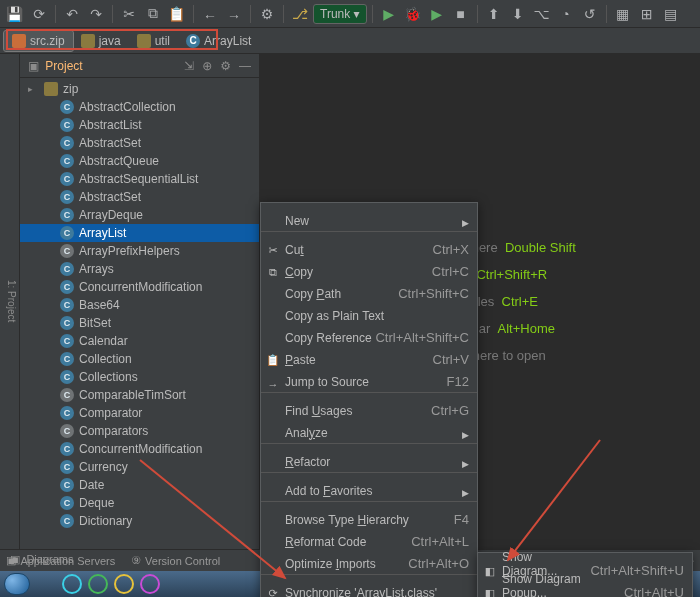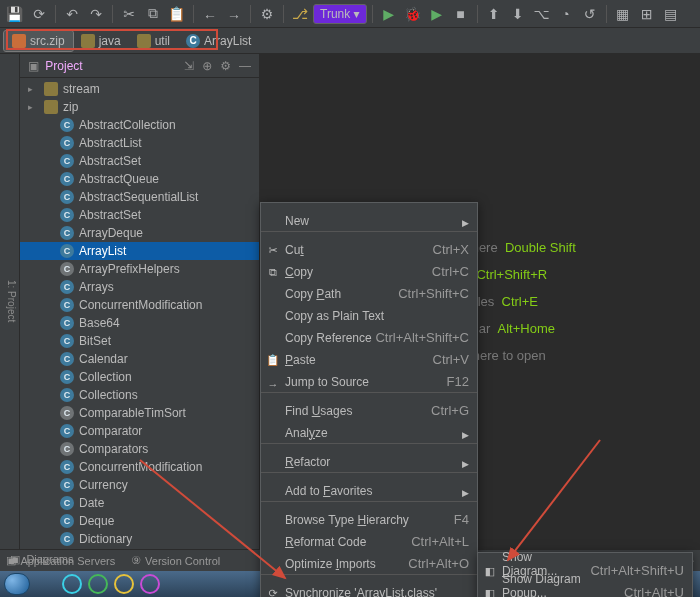--- a/index.html
+++ b/index.html
@@ -26,21 +26,21 @@
     width: 22px; height: 22px;
     display: flex; align-items: center; justify-content: center;
     color: #afb1b3;
     border-radius: 2px;
     font-size: 14px;
   }
   .tool-sep { width: 1px; height: 18px; background: #555; margin: 0 3px; }
   .trunk-combo {
     display: flex; align-items: center;
     border: 1px solid #646464;
-    background: #6d28d9;
+    background: #14532d;
     padding: 2px 6px;
     border-radius: 3px;
     color: #bbb;
     gap: 4px;
   }
   .breadcrumbs {
     height: 26px;
     display: flex;
     align-items: center;
     padding: 0 4px;
@@ -92,21 +92,21 @@
     flex-direction:column;
     min-width:240px;
   }
   .panel-header {
     height: 24px;
     display:flex; align-items:center;
     padding: 0 6px;
     border-bottom:1px solid #2b2b2b;
     gap:4px;
   }
-  .panel-header .title { flex:1; color:#f0abfc; }
+  .panel-header .title { flex:1; color:#fdba74; }
   .panel-header .hicon { color:#8c8c8c; font-size:12px; padding:0 2px;}
   .tree {
     flex:1;
     overflow: hidden;
     padding-top: 2px;
     position: relative;
   }
   .tree-row {
     height: 18px;
     display:flex;
@@ -302,24 +302,20 @@
       <span class="hicon">▣</span>
       <span class="title">Project</span>
       <span class="hicon">⇲</span>
       <span class="hicon">⊕</span>
       <span class="hicon">⚙</span>
       <span class="hicon">—</span>
     </div>
     <div class="tree" id="tree">
         <div class="tree-row lvl1 exp">
           <span class="foldicon"></span>
-          <span>stream</span>
-        </div>
-        <div class="tree-row lvl1 exp">
-          <span class="foldicon"></span>
           <span>zip</span>
         </div>
         <div class="tree-row lvl2">
           <span class="cicon">C</span>
           <span>AbstractCollection</span>
         </div>
         <div class="tree-row lvl2">
           <span class="cicon">C</span>
           <span>AbstractList</span>
         </div>

